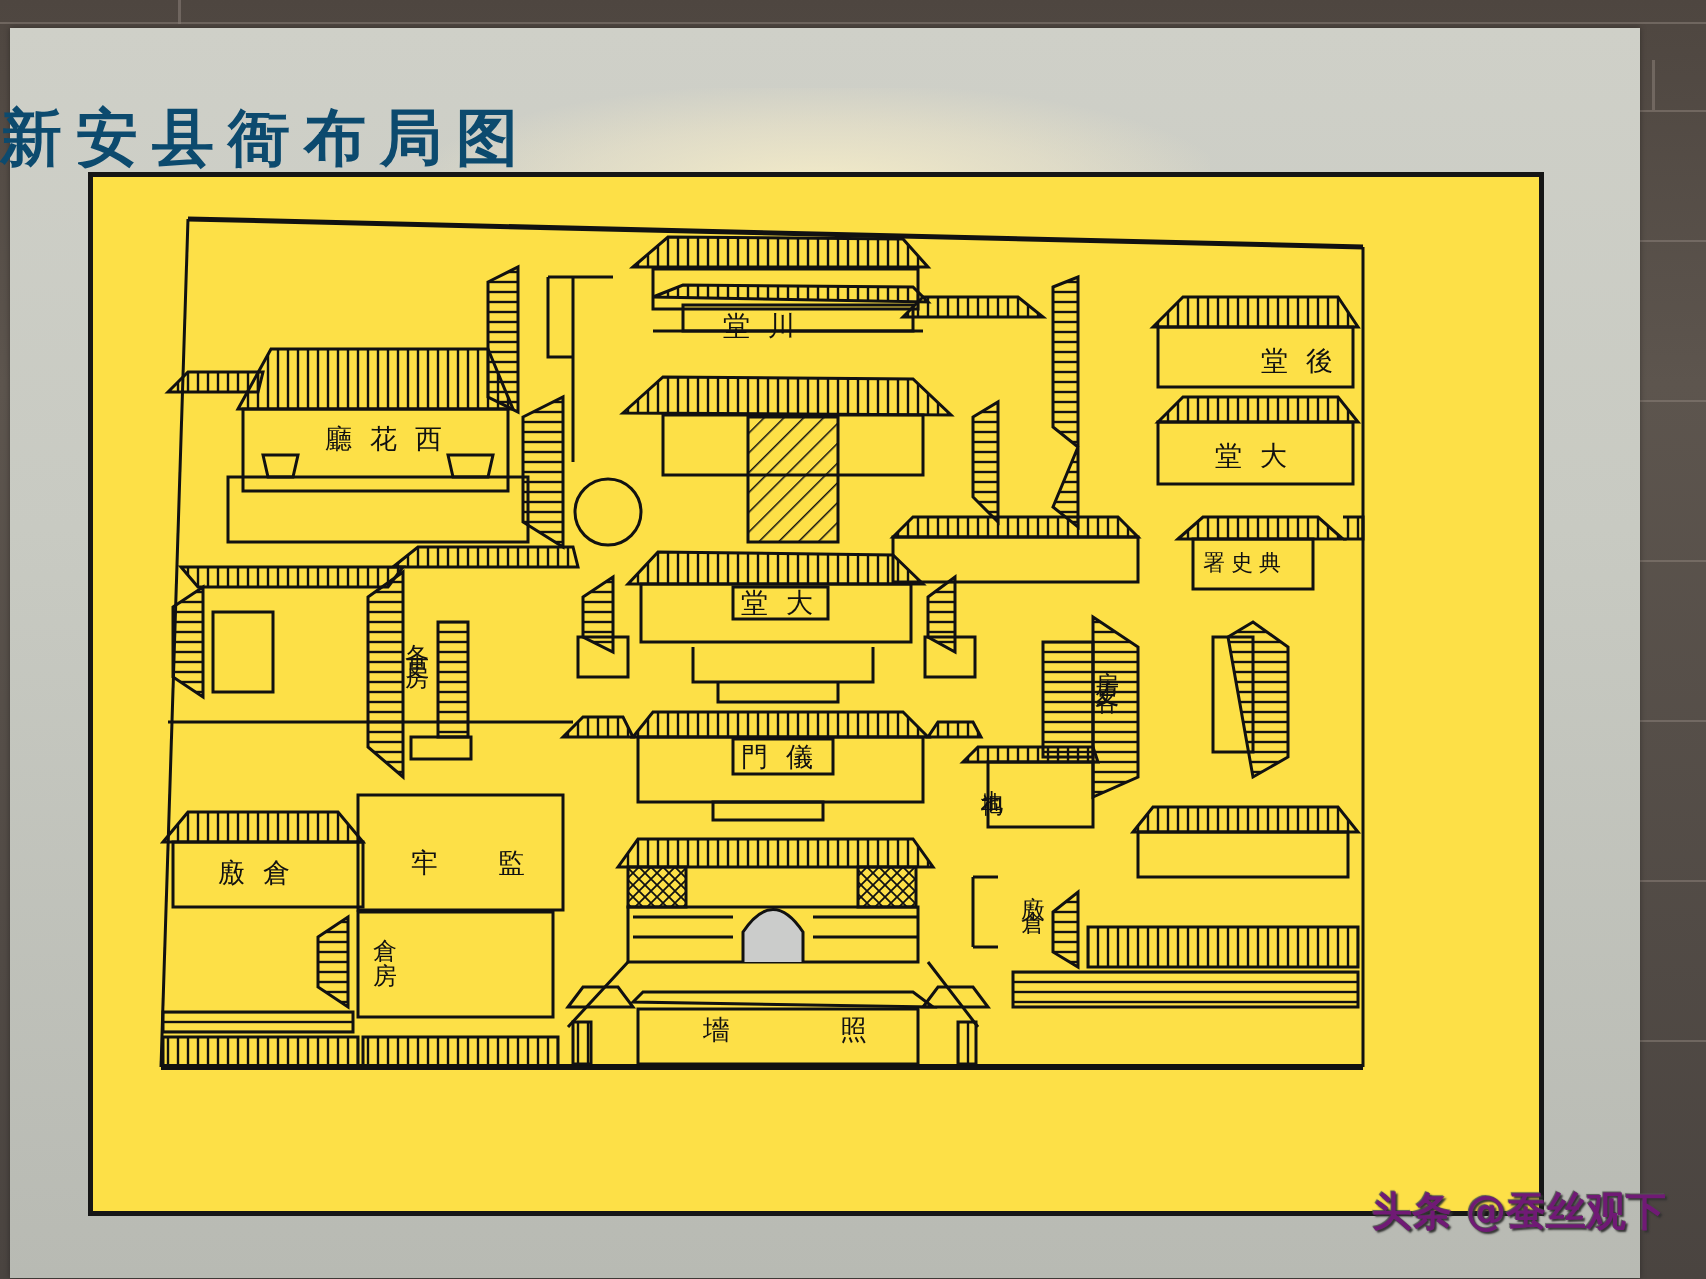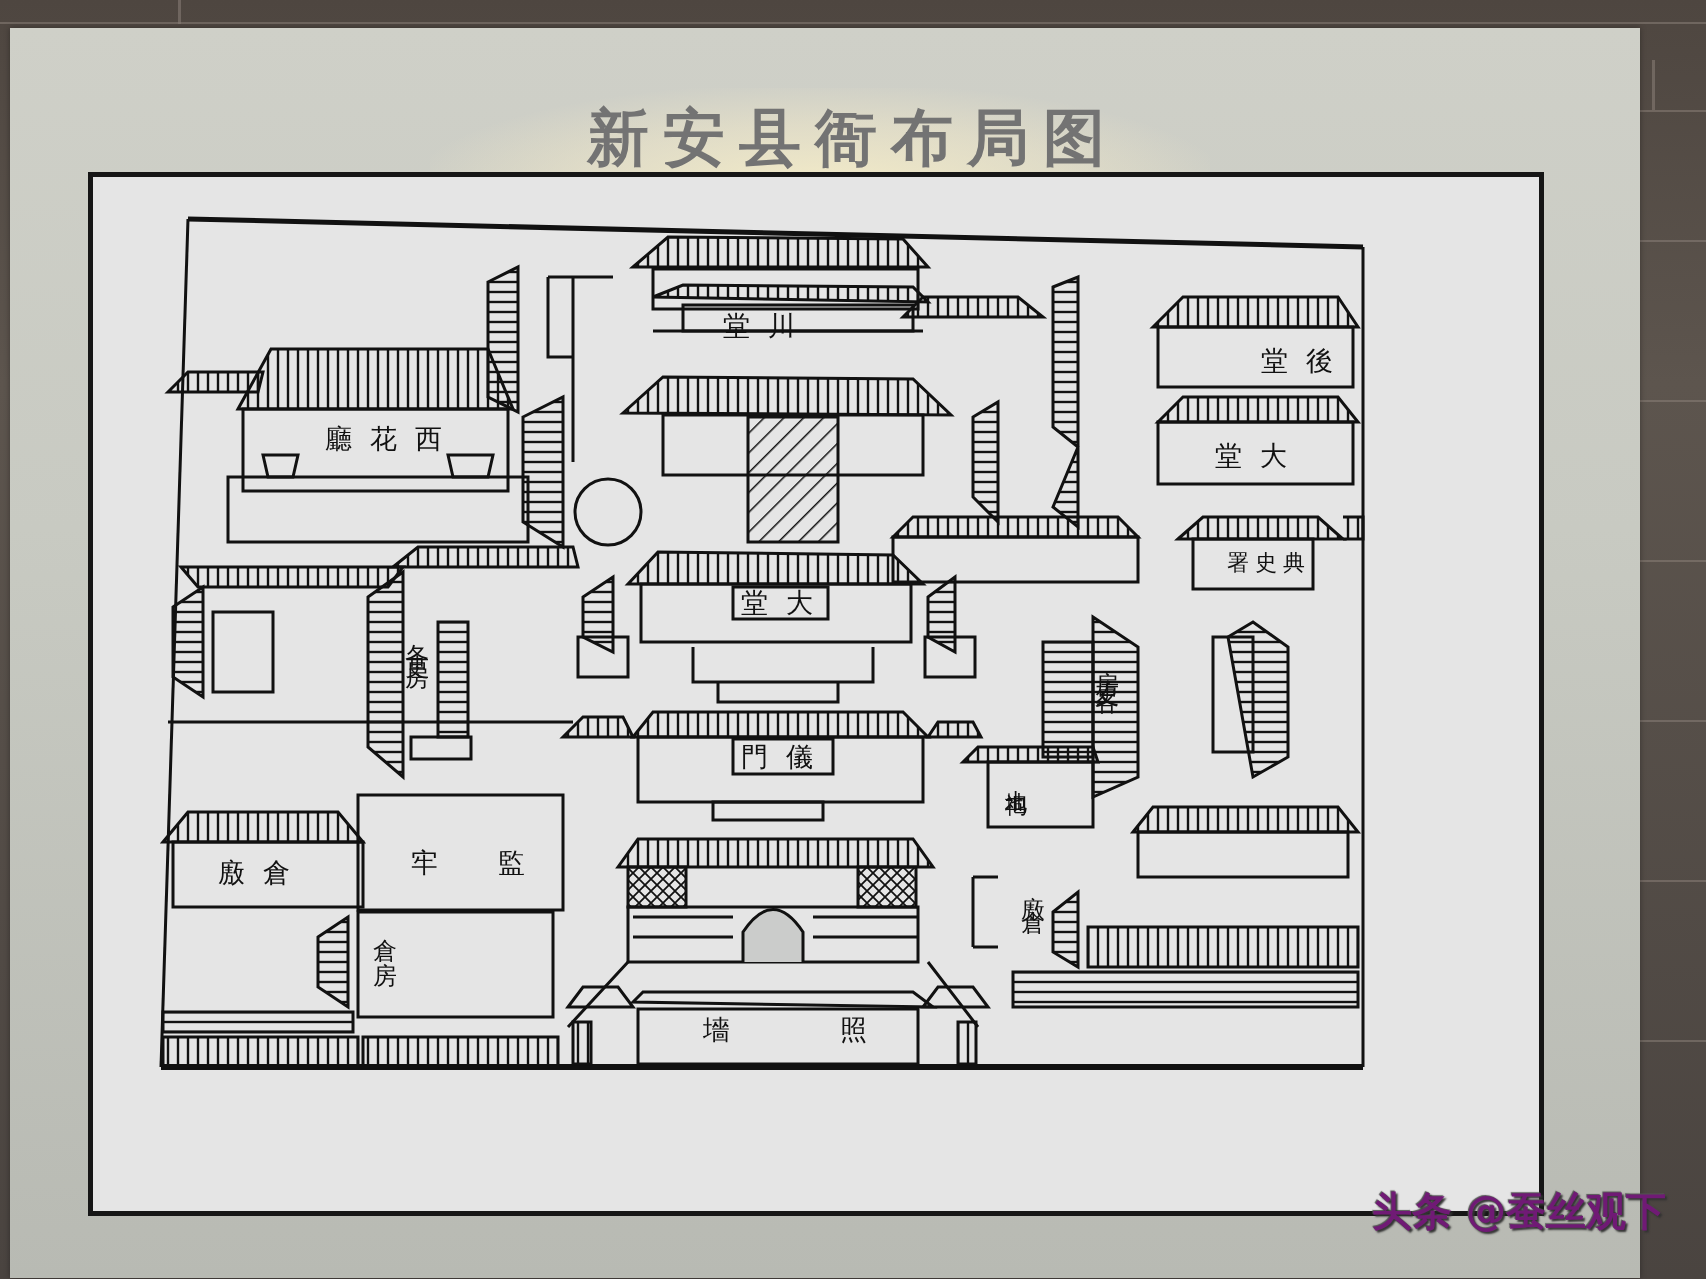--- a/index.html
+++ b/index.html
@@ -14,34 +14,34 @@
   .board {
     position: absolute; left: 10px; top: 28px; width: 1630px; height: 1250px;
     background: linear-gradient(180deg, #cfd0c8 0%, #c8cac2 40%, #b8bab3 100%);
     box-shadow: 0 0 6px rgba(0,0,0,.35);
   }
   .board-glow {
     position: absolute; left: 420px; top: 60px; width: 780px; height: 200px;
     background: radial-gradient(ellipse at center, rgba(250,240,200,.85) 0%, rgba(245,235,200,.45) 45%, rgba(230,230,220,0) 75%);
   }
   .title {
-    position: absolute; left: 0; right: 0; top: 96px; text-align: center;
-    font-size: 62px; font-weight: bold; letter-spacing: 14px; color: #737373;
+    position: absolute; left: 0; right: 0; top: 96px; 
+    font-size: 62px; font-weight: bold; letter-spacing: 14px; color: #0c4a6e;
   }
   .frame {
     position: absolute; left: 88px; top: 172px; width: 1446px; height: 1034px;
-    border: 5px solid #161616; background: #e5e5e5;
+    border: 5px solid #161616; background: #fde047;
   }
   .plan { position: absolute; left: 0; top: 0; }
   .plan-label {
     position: absolute; font-family: "DejaVu Serif", serif; font-size: 27px; color: #111;
     letter-spacing: 18px; white-space: nowrap; line-height: 1;
   }
   .plan-label.v { writing-mode: vertical-rl; letter-spacing: 10px; font-size: 24px; }
-  .plan-label.sm { font-size: 22px; letter-spacing: 6px; margin-left: 24px; }
+  .plan-label.sm { font-size: 22px; letter-spacing: 6px; }
   .watermark {
     position: absolute; right: 40px; bottom: 40px; font-family: "DejaVu Sans", sans-serif;
     font-size: 40px; color: #701a75; font-weight: bold;
     text-shadow: 2px 2px 2px #333, -1px -1px 1px #555;
   }
 </style>
 </head>
 <body>
 
 <div class="brick-wall">

